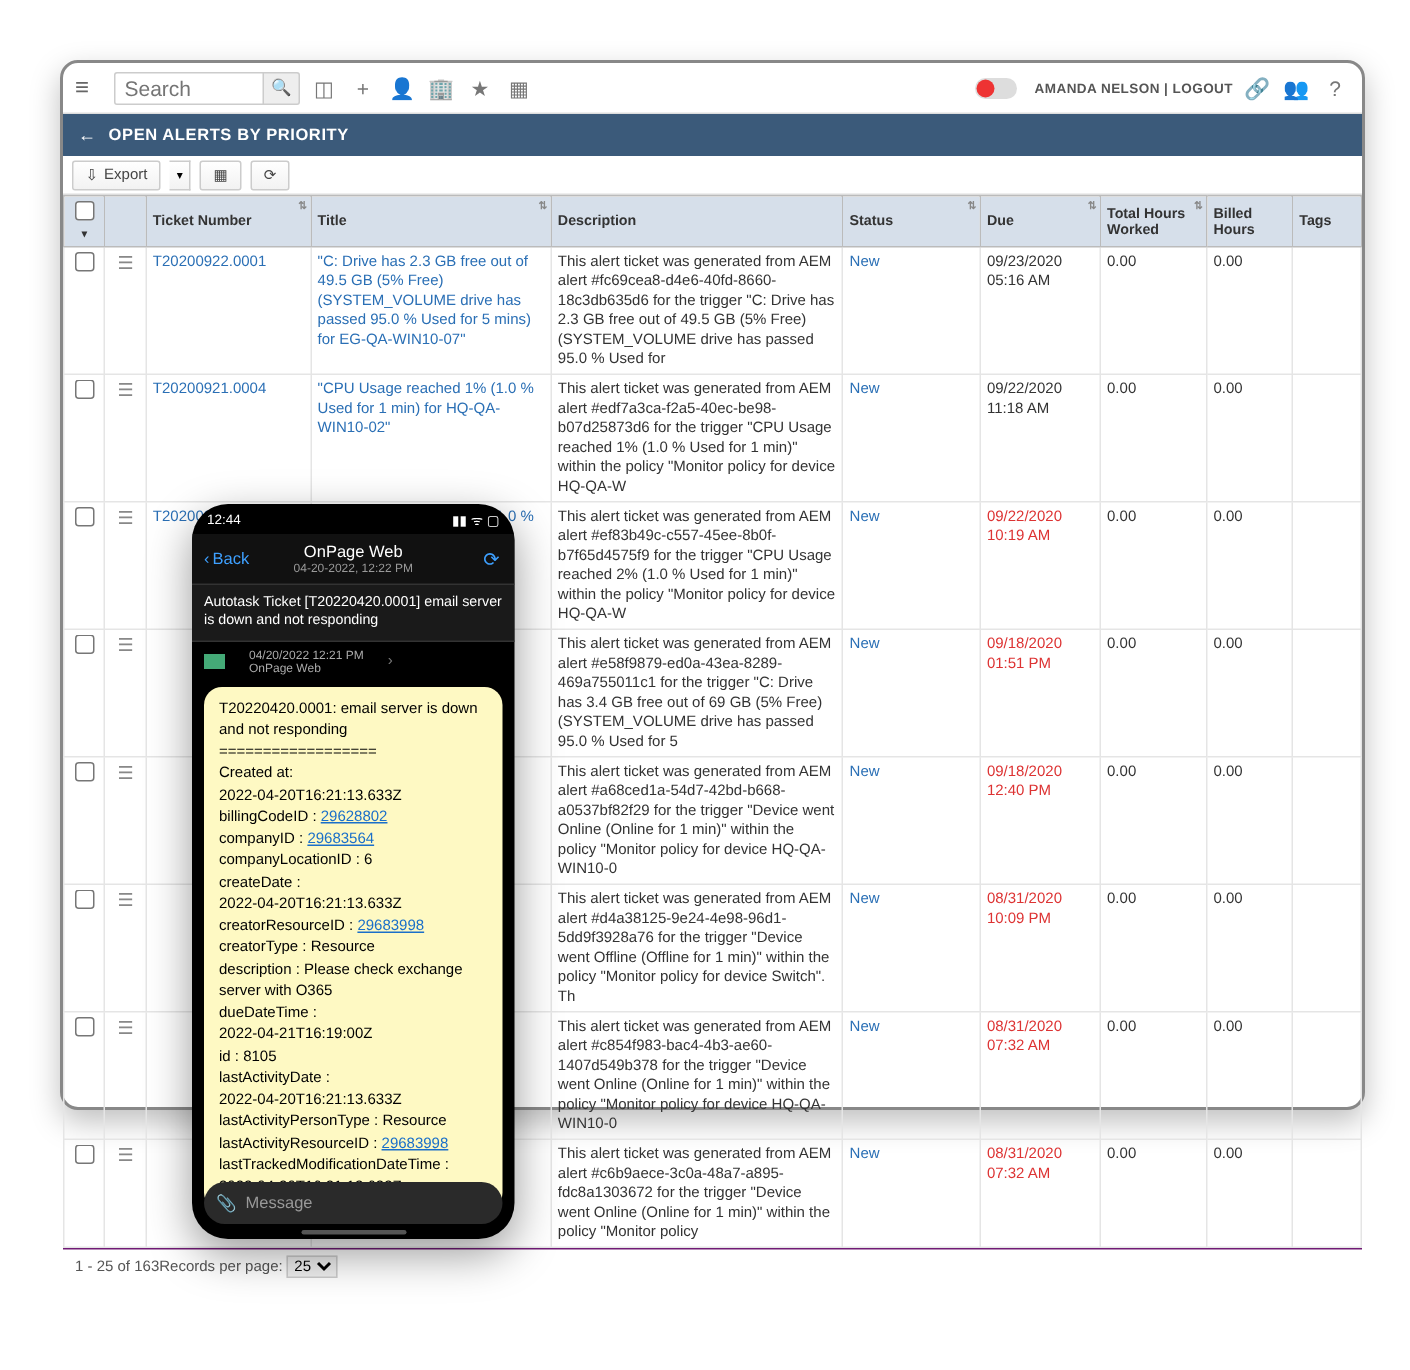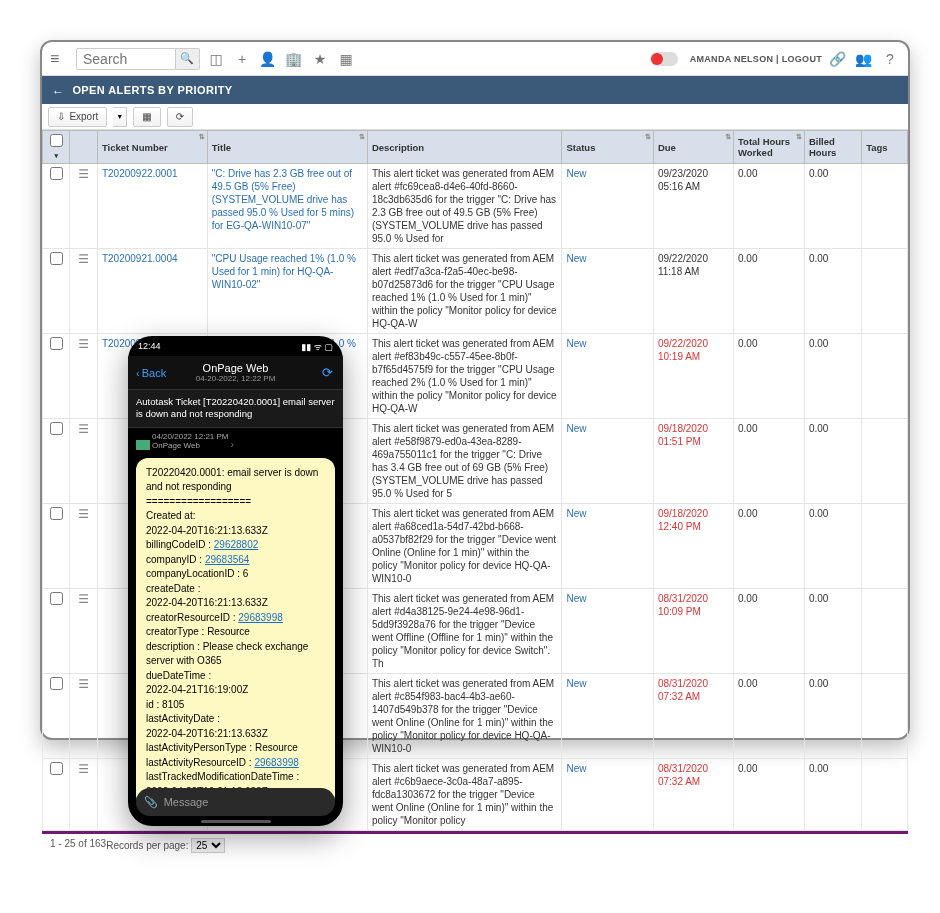--- a/index.html
+++ b/index.html
@@ -33,34 +33,34 @@
 .col-desc{width:170px}
 .col-status{width:80px}
 .col-due{width:70px;text-align:left}
 .col-hrs{width:62px;text-align:left}
 .col-bill{width:50px;}
 .col-tags{width:40px}
 .link{color:#2a6fb5;cursor:pointer}
 .red{color:#d33}
 .row-icon{color:#888;font-size:12px}
 tbody tr{height:62px}
-.footer{display:flex;align-items:flex-start;font-size:10px;padding:4px 8px;border-top:3px solid #701a75;color:#555}
+.footer{display:flex;align-items:center;font-size:10px;padding:4px 8px;border-top:1px solid #701a75;color:#555}
 .pager{flex:1;text-align:center}
 .pager span{margin:0 2px;color:#2a6fb5;cursor:pointer}
 .rpp select{font-size:10px;border:1px solid #ccc}
 
 .phone{position:absolute;left:128px;top:336px;width:215px;height:490px;background:#000;border-radius:24px;box-shadow:0 10px 30px rgba(0,0,0,.4);color:#fff;font-size:10px;overflow:hidden;z-index:50}
 .phone-status{height:20px;display:flex;align-items:center;justify-content:space-between;padding:0 10px;font-size:9px;font-weight:normal}
 .phone-nav{height:34px;background:#111;border-bottom:1px solid #333;display:flex;align-items:center;padding:0 8px;position:relative}
 .phone-back{color:#3ea0ff;font-size:11px;display:flex;align-items:center;gap:2px}
 .phone-title{position:absolute;left:0;right:0;text-align:center;font-size:11px}
 .phone-title .sub{font-size:8px;color:#999;display:block}
 .phone-refresh{position:absolute;right:10px;color:#3ea0ff;font-size:13px}
 .phone-subject{background:#1a1a1a;padding:6px 8px;font-size:9.5px;line-height:1.3;border-bottom:1px solid #333}
-.phone-meta{display:flex;align-items:flex-end;gap:2px;padding:4px 8px;font-size:8px;color:#aaa}
+.phone-meta{display:flex;align-items:center;gap:16px;padding:4px 8px;font-size:8px;color:#aaa}
 .phone-meta .env{width:14px;height:10px;background:#4a7;display:inline-block}
 .phone-meta .chev{color:#777;font-size:10px}
 .bubble{margin:4px 8px 8px;background:#fef9c3;color:#000;border-radius:12px;padding:8px 10px;font-size:10px;line-height:1.45}
 .bubble .plink{color:#1a6fc9;text-decoration:underline;cursor:pointer}
 .phone-input{position:absolute;bottom:10px;left:8px;right:8px;height:28px;background:#2a2a2a;border-radius:14px;display:flex;align-items:center;padding:0 8px;gap:6px;color:#999;font-size:11px}
 .home-ind{position:absolute;bottom:3px;left:50%;transform:translateX(-50%);width:70px;height:3px;background:#555;border-radius:2px}
 </style>
 </head>
 <body>
 

